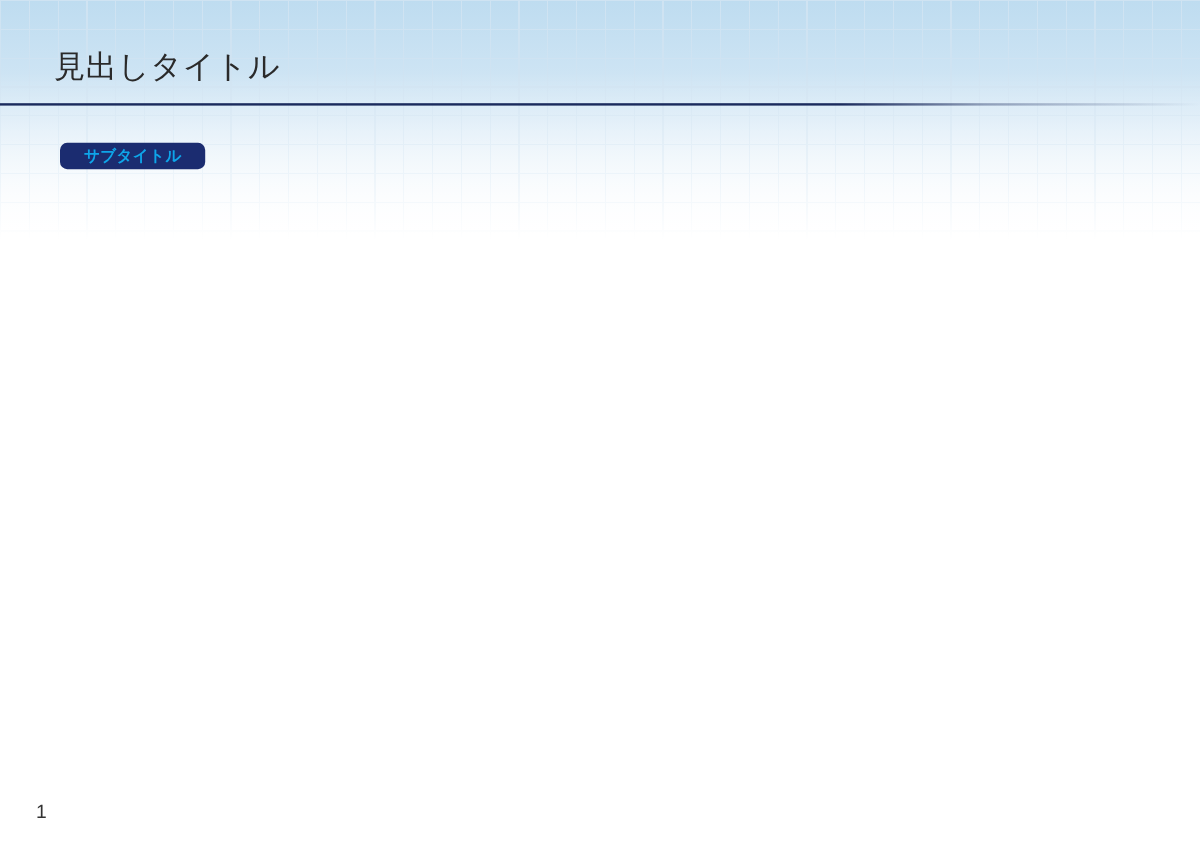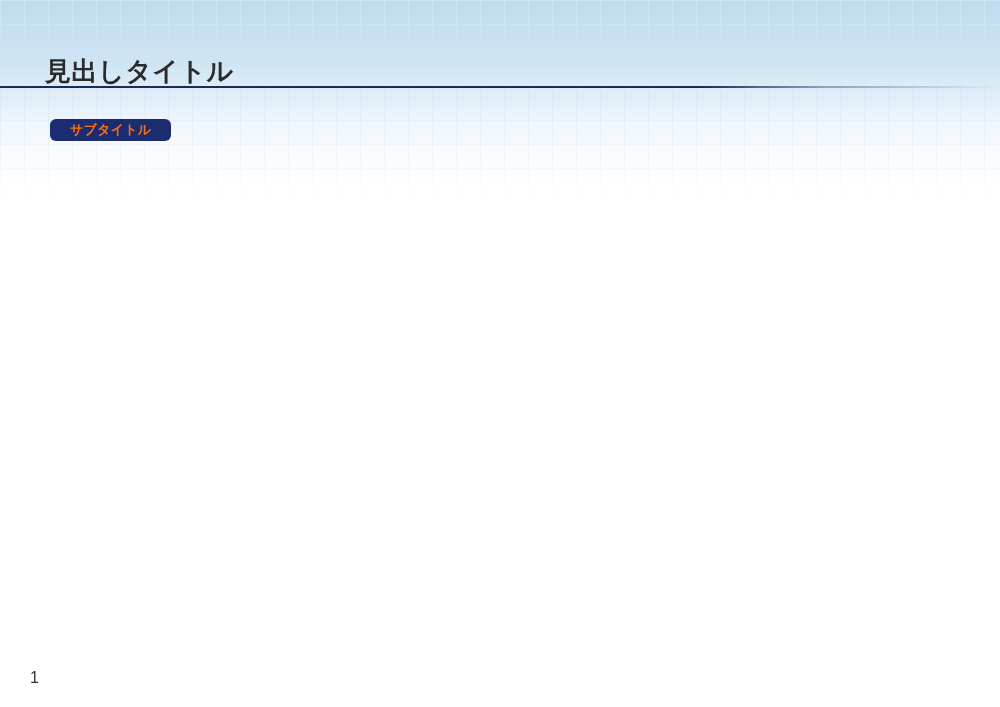--- a/index.html
+++ b/index.html
@@ -28,24 +28,24 @@
       height: 200px;
       background:
         linear-gradient(to bottom, rgba(255,255,255,0) 0%, rgba(255,255,255,0) 30%, rgba(255,255,255,1) 100%),
         repeating-linear-gradient(to right,  #cfe3f2 0, #cfe3f2 1px, transparent 1px, transparent 24px),
         repeating-linear-gradient(to bottom, #cfe3f2 0, #cfe3f2 1px, transparent 1px, transparent 24px),
         linear-gradient(to bottom, #bedcf0 0%, #d7e9f6 50%, #ffffff 100%);
       background-repeat: no-repeat;
     }
     .title {
       position: absolute;
-      top: 54px;
+      top: 38px;
       left: 45px;
       font-size: 26px;
-      font-weight: 700;
+      font-weight: 400;
       color: #2a2a2a;
       letter-spacing: 0.02em;
     }
     .rule {
       position: absolute;
       top: 86px;
       left: 0;
       width: 700px;
       height: 0;
       border-top: 2px solid #1a2a5c;
@@ -58,21 +58,21 @@
       height: 2px;
       background: linear-gradient(to right, #1a2a5c 0%, rgba(26,42,92,0.4) 40%, rgba(26,42,92,0) 100%);
     }
     .subtitle-pill {
       position: absolute;
       top: 119px;
       left: 50px;
       padding: 4px 20px 5px 20px;
       background: #1b2c70;
       border-radius: 6px;
-      color: #f97316;
+      color: #0ea5e9;
       font-size: 13px;
       font-weight: 700;
       line-height: 1;
       letter-spacing: 0.02em;
     }
     .page-num {
       position: absolute;
       left: 30px;
       bottom: 20px;
       font-size: 16px;

